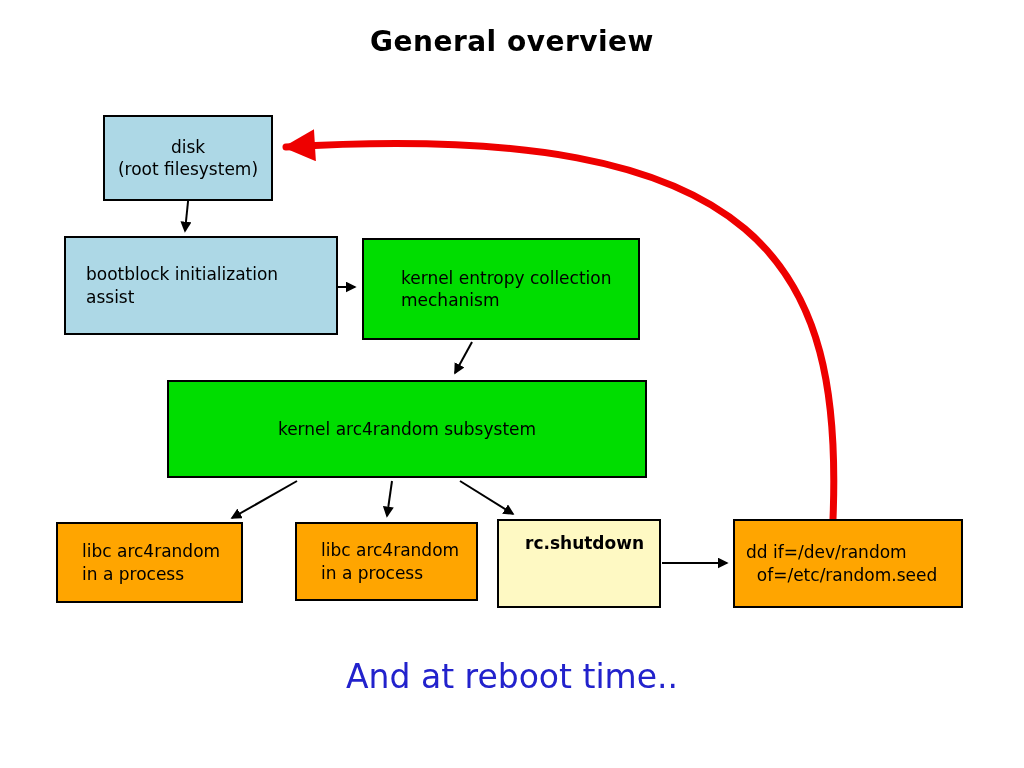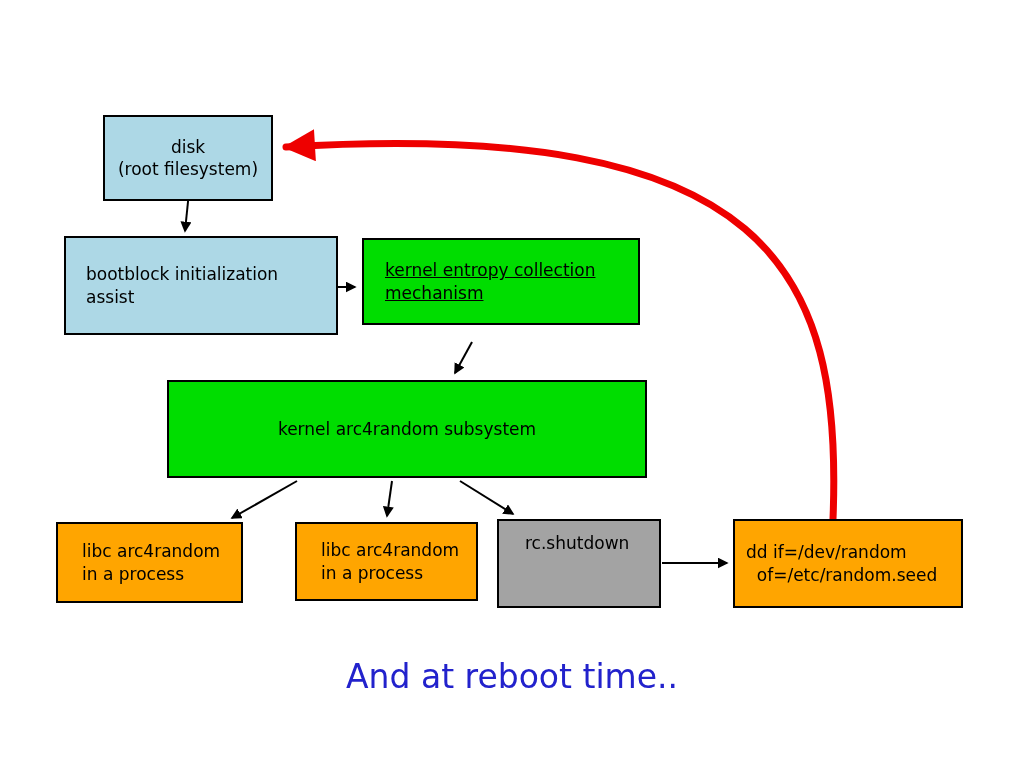--- a/index.html
+++ b/index.html
@@ -21,32 +21,33 @@
     position:absolute; box-sizing:border-box; border:2px solid #000;
     color:#000; font-size:17px; line-height:1.32;
     display:flex; align-items:center;
   }
   .node span { display:block; width:100%; white-space:pre; }
   .node.center span { text-align:center; }
   .node.top { align-items:flex-start; }
   
   #n-disk      { left:103px; top:115px; width:170px; height:86px; }
   #n-bootblock { left:64px;  top:236px; width:274px; height:99px;  padding-left:20px; }
-  #n-entropy   { left:362px; top:238px; width:278px; height:87px; padding-left:21px;text-decoration:underline; }
+  #n-entropy   { left:362px; top:238px; width:278px; height:102px; padding-left:37px; }
   #n-arc4      { left:167px; top:380px; width:480px; height:98px; }
   #n-libc1     { left:56px;  top:522px; width:187px; height:81px;  padding-left:24px; }
   #n-libc2     { left:295px; top:522px; width:183px; height:79px;  padding-left:24px; }
   #n-rcshutdown{ left:497px; top:519px; width:164px; height:89px;  padding-left:26px; padding-top:11px; }
   #n-dd        { left:733px; top:519px; width:230px; height:89px;  padding-left:11px; }
 </style>
 </head>
 <body>
 
 <div class="stage">
 
+  <div class="title">General overview</div>
 
   <svg class="overlay" width="1024" height="768" viewBox="0 0 1024 768">
     <defs>
       <marker id="mBlack" viewBox="0 0 10 10" refX="8.5" refY="5" markerWidth="5.5" markerHeight="5.5" orient="auto">
         <path d="M 0 0 L 10 5 L 0 10 z" fill="#000"></path>
       </marker>
       <marker id="mRed" viewBox="0 0 10 10" refX="9" refY="5" markerWidth="5.5" markerHeight="4.6" orient="auto">
         <path d="M 0 0 L 10 5 L 0 10 z" fill="#EE0000"></path>
       </marker>
     </defs>
@@ -84,21 +85,21 @@
   <div class="node" id="n-libc1" style="background-color: rgb(255, 165, 0);">
     <span>libc arc4random
 in a process</span>
   </div>
 
   <div class="node" id="n-libc2" style="background-color: rgb(255, 165, 0);">
     <span>libc arc4random
 in a process</span>
   </div>
 
-  <div class="node top" id="n-rcshutdown" style="background-color: #a3a3a3;">
+  <div class="node top" id="n-rcshutdown" style="background-color: #fef9c3; font-weight: bold;">
     <span>rc.shutdown</span>
   </div>
 
   <div class="node" id="n-dd" style="background-color: rgb(255, 165, 0);">
     <span>dd if=/dev/random
   of=/etc/random.seed</span>
   </div>
 
   <div class="caption" style="color: rgb(34, 34, 204);">And at reboot time..</div>
 

